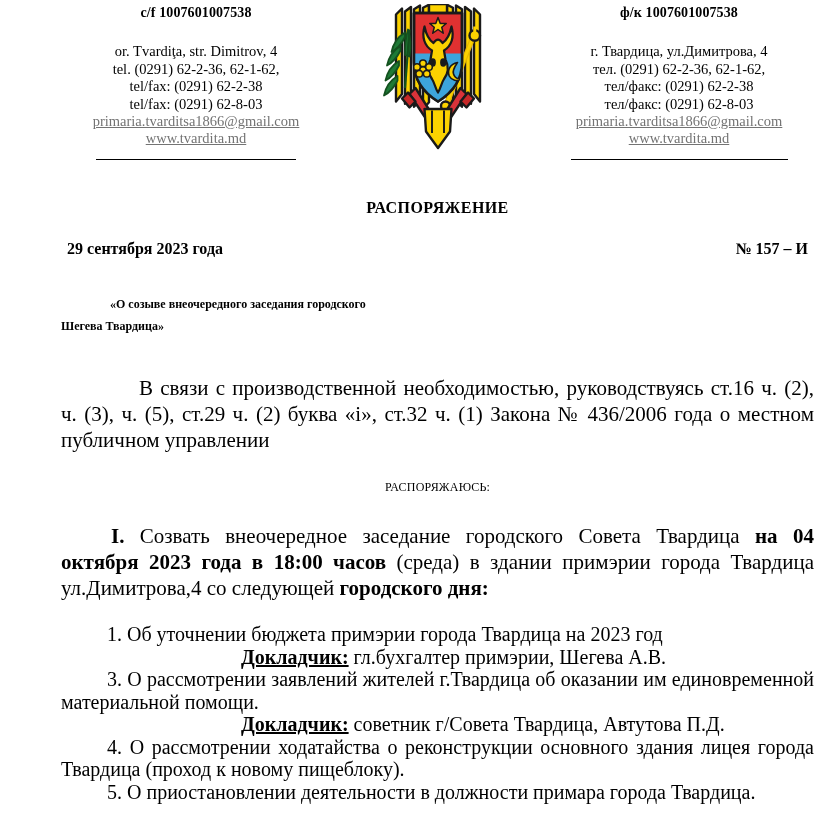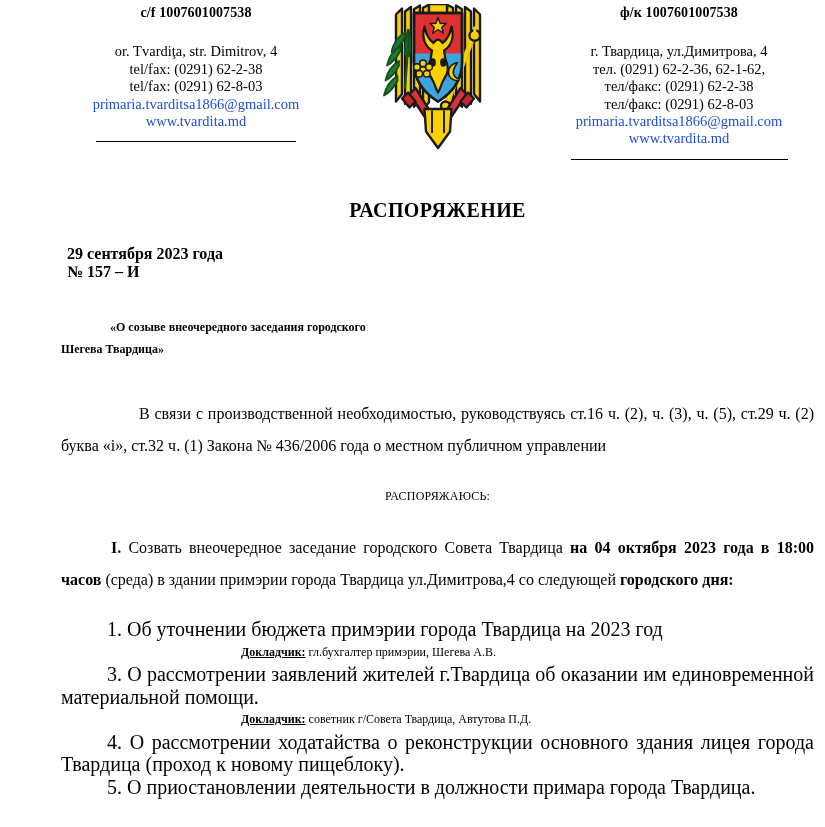--- a/index.html
+++ b/index.html
@@ -44,21 +44,22 @@
   .hdr-col.right { padding-right: 6px; }
 
   .hdr-account {
     font-weight: bold;
     font-size: 14px;
     margin: 0 0 22px 0;
     letter-spacing: 0.1px;
   }
   .hdr-line { margin: 0; white-space: nowrap; }
   .hdr-link {
-    color: #1d4ed8;
+    color: #737373;
+    text-decoration: underline;
     white-space: nowrap;
     display: block;
   }
   .hdr-rule {
     border: none;
     border-top: 1.4px solid #000000;
     width: 200px;
     margin: 11px auto 0 auto;
   }
   .hdr-rule.right-rule { width: 217px; }
@@ -72,48 +73,47 @@
   }
 
   
   .doc-body {
     padding: 0 36px 0 36px;
     box-sizing: border-box;
   }
   .doc-type {
     text-align: center;
     font-weight: bold;
-    font-size: 20px;
+    font-size: 16px;
     letter-spacing: 0.4px;
     margin-top: 39px;
   }
   .meta-row {
     display: flex;
     justify-content: space-between;
     align-items: baseline;
     font-weight: bold;
     font-size: 16px;
     margin-top: 23px;
     padding: 0 6px 0 6px;
-    flex-direction: column;
   }
   .subject {
     font-weight: bold;
     font-size: 12px;
     line-height: 22px;
     margin-top: 35px;
     text-align: justify;
     width: 420px;
   }
   .subject .indent-1 { display: block; text-indent: 49px; }
 
   
   .para {
-    font-size: 16px;
-    line-height: 32px;
+    font-size: 21px;
+    line-height: 26px;
     text-align: justify;
     text-justify: inter-word;
     margin: 0;
   }
   .para.preamble {
     margin-top: 38px;
     text-indent: 78px;
   }
   .center-bold {
     text-align: center;
@@ -133,21 +133,21 @@
   }
   .agenda-item {
     font-size: 20px;
     line-height: 22.5px;
     text-align: justify;
     text-justify: inter-word;
     margin: 0;
     text-indent: 46px;
   }
   .speaker {
-    font-size: 12px;
+    font-size: 20px;
     line-height: 22.5px;
     margin: 0;
     text-indent: 180px;
     text-align: left;
   }
   .speaker-label {
     font-weight: bold;
     text-decoration: underline;
   }
   b.bold { font-weight: bold; }
@@ -155,20 +155,21 @@
 </head>
 <body>
 
 <div class="page">
 
   <div class="header">
 
     <div class="hdr-col left">
       <div class="hdr-account">c/f 1007601007538</div>
       <div class="hdr-line">or. Tvardiţa, str. Dimitrov, 4</div>
+      <div class="hdr-line">tel. (0291) 62-2-36, 62-1-62,</div>
       <div class="hdr-line">tel/fax: (0291) 62-2-38</div>
       <div class="hdr-line">tel/fax: (0291) 62-8-03</div>
       <a class="hdr-link">primaria.tvarditsa1866@gmail.com</a>
       <a class="hdr-link">www.tvardita.md</a>
       <hr class="hdr-rule">
     </div>
 
     <div class="emblem-wrap">
       <svg width="150" height="150" viewBox="0 0 200 200" aria-label="Coat of arms of Moldova">
         <g stroke="#1A1A1A" stroke-width="3.2" stroke-linejoin="round">

